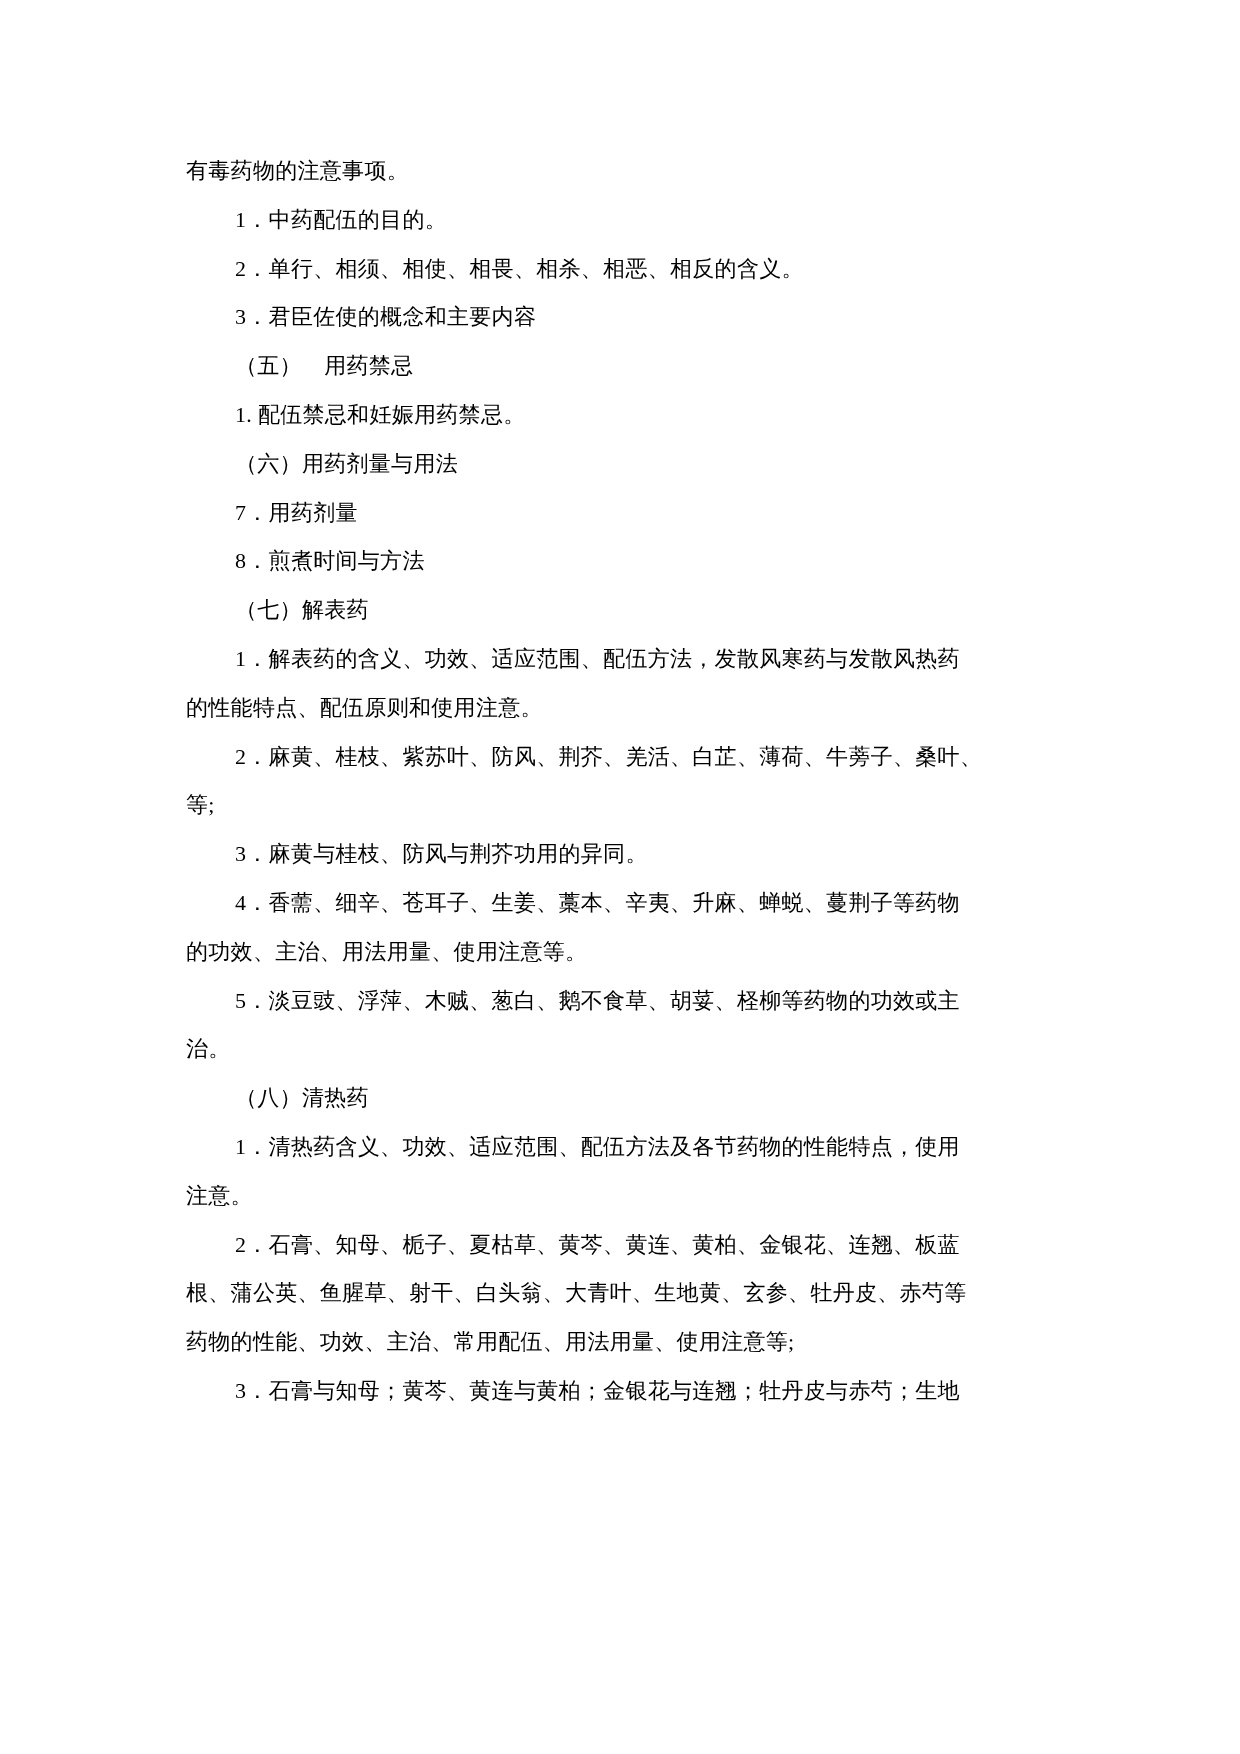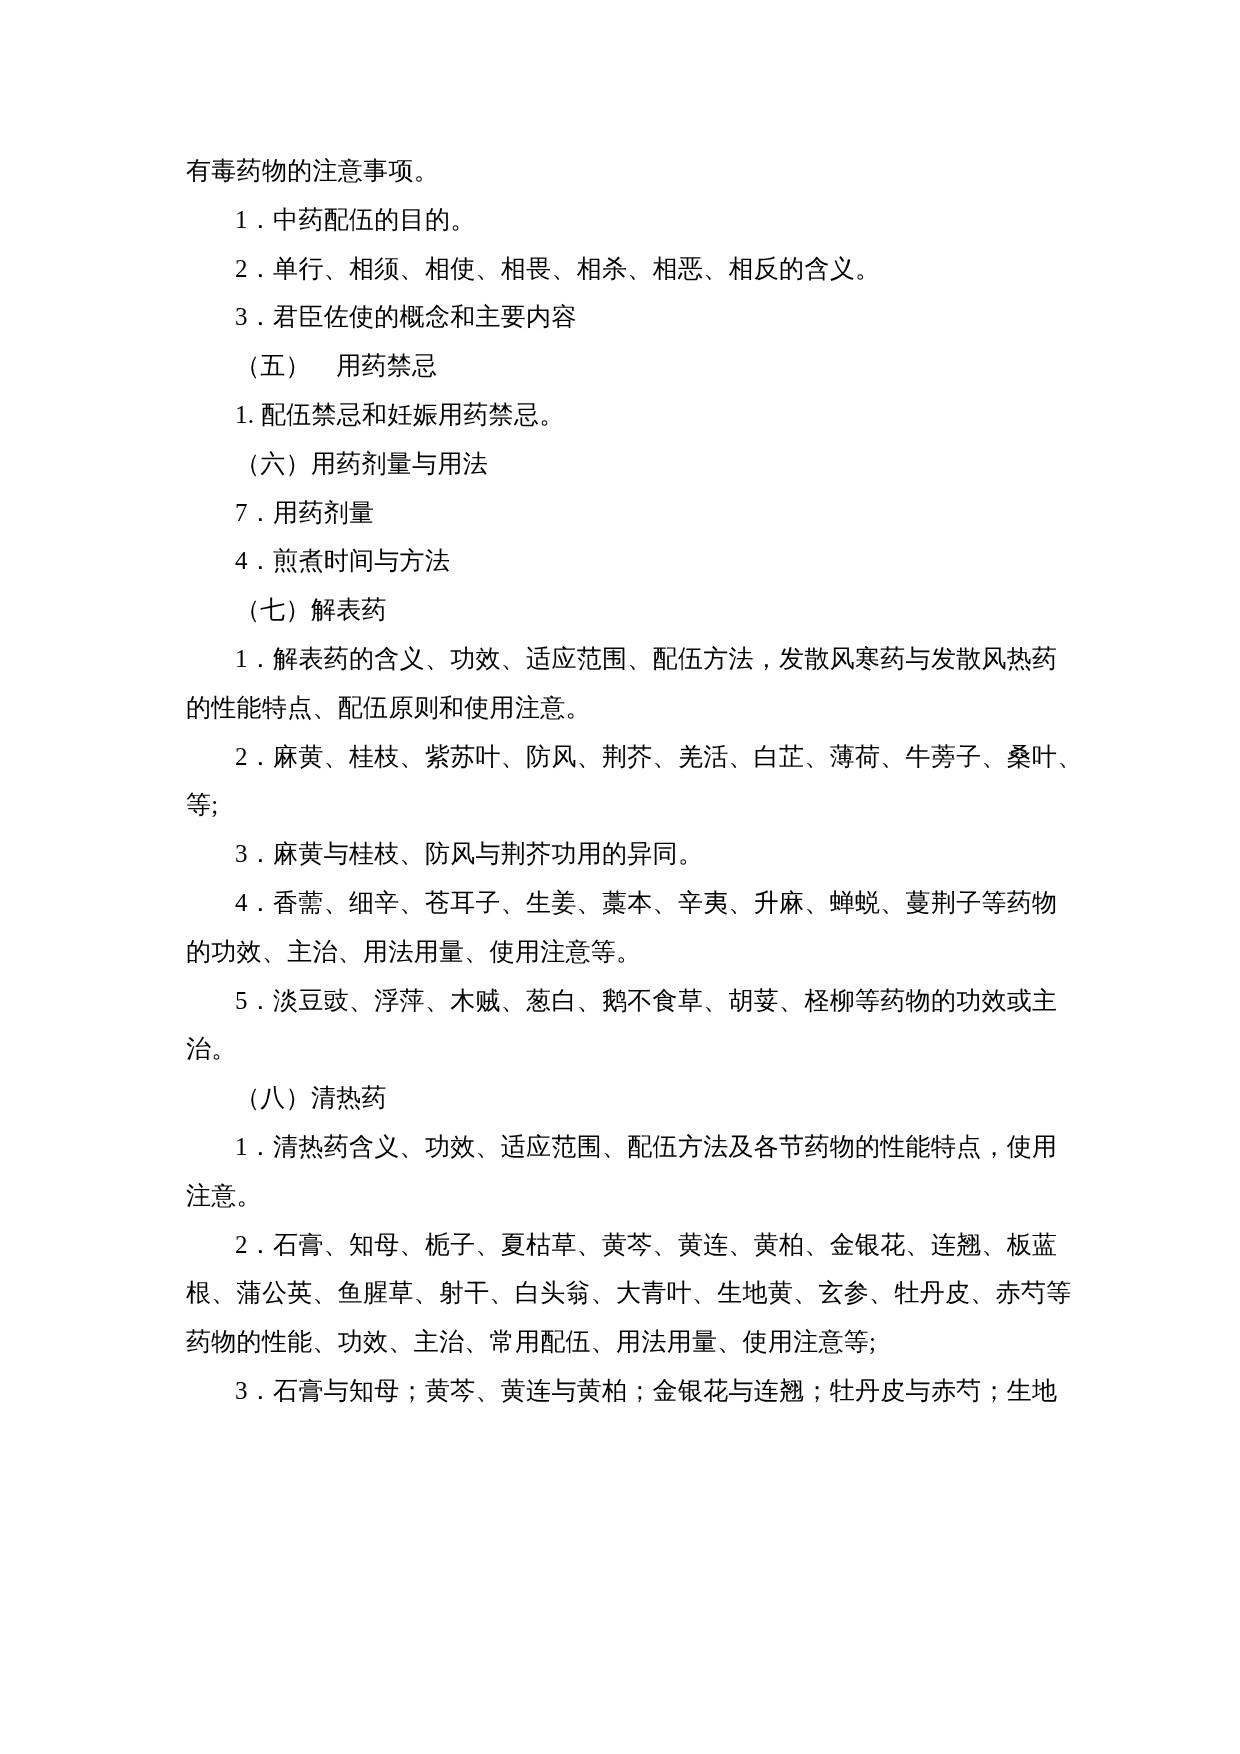--- a/index.html
+++ b/index.html
@@ -19,40 +19,40 @@
   .doc {
     position: absolute;
     left: 186px;
     top: 147px;
     width: 900px;
     color: #000000;
   }
   .line {
     height: 48.8px;
     line-height: 48.8px;
-    font-size: 25px;
+    font-size: 22px;
     white-space: nowrap;
     letter-spacing: 0.3px;
     color: #000000;
   }
 </style>
 </head>
 <body>
 
 <div class="page">
   <div class="doc" id="doc-text-block" style="color: rgb(0, 0, 0);">
       <div class="line" style="padding-left: 0px;">有毒药物的注意事项。</div>
       <div class="line" style="padding-left: 49px;">1．中药配伍的目的。</div>
       <div class="line" style="padding-left: 49px;">2．单行、相须、相使、相畏、相杀、相恶、相反的含义。</div>
       <div class="line" style="padding-left: 49px;">3．君臣佐使的概念和主要内容</div>
       <div class="line" style="padding-left: 49px;">（五）　用药禁忌</div>
       <div class="line" style="padding-left: 49px;">1. 配伍禁忌和妊娠用药禁忌。</div>
       <div class="line" style="padding-left: 49px;">（六）用药剂量与用法</div>
       <div class="line" style="padding-left: 49px;">7．用药剂量</div>
-      <div class="line" style="padding-left: 49px;">4．煎煮时间与方法</div>
+      <div class="line" style="padding-left: 49px;">8．煎煮时间与方法</div>
       <div class="line" style="padding-left: 49px;">（七）解表药</div>
       <div class="line" style="padding-left: 49px;">1．解表药的含义、功效、适应范围、配伍方法，发散风寒药与发散风热药</div>
       <div class="line" style="padding-left: 0px;">的性能特点、配伍原则和使用注意。</div>
       <div class="line" style="padding-left: 49px;">2．麻黄、桂枝、紫苏叶、防风、荆芥、羌活、白芷、薄荷、牛蒡子、桑叶、</div>
       <div class="line" style="padding-left: 0px;">等;</div>
       <div class="line" style="padding-left: 49px;">3．麻黄与桂枝、防风与荆芥功用的异同。</div>
       <div class="line" style="padding-left: 49px;">4．香薷、细辛、苍耳子、生姜、藁本、辛夷、升麻、蝉蜕、蔓荆子等药物</div>
       <div class="line" style="padding-left: 0px;">的功效、主治、用法用量、使用注意等。</div>
       <div class="line" style="padding-left: 49px;">5．淡豆豉、浮萍、木贼、葱白、鹅不食草、胡荽、柽柳等药物的功效或主</div>
       <div class="line" style="padding-left: 0px;">治。</div>

